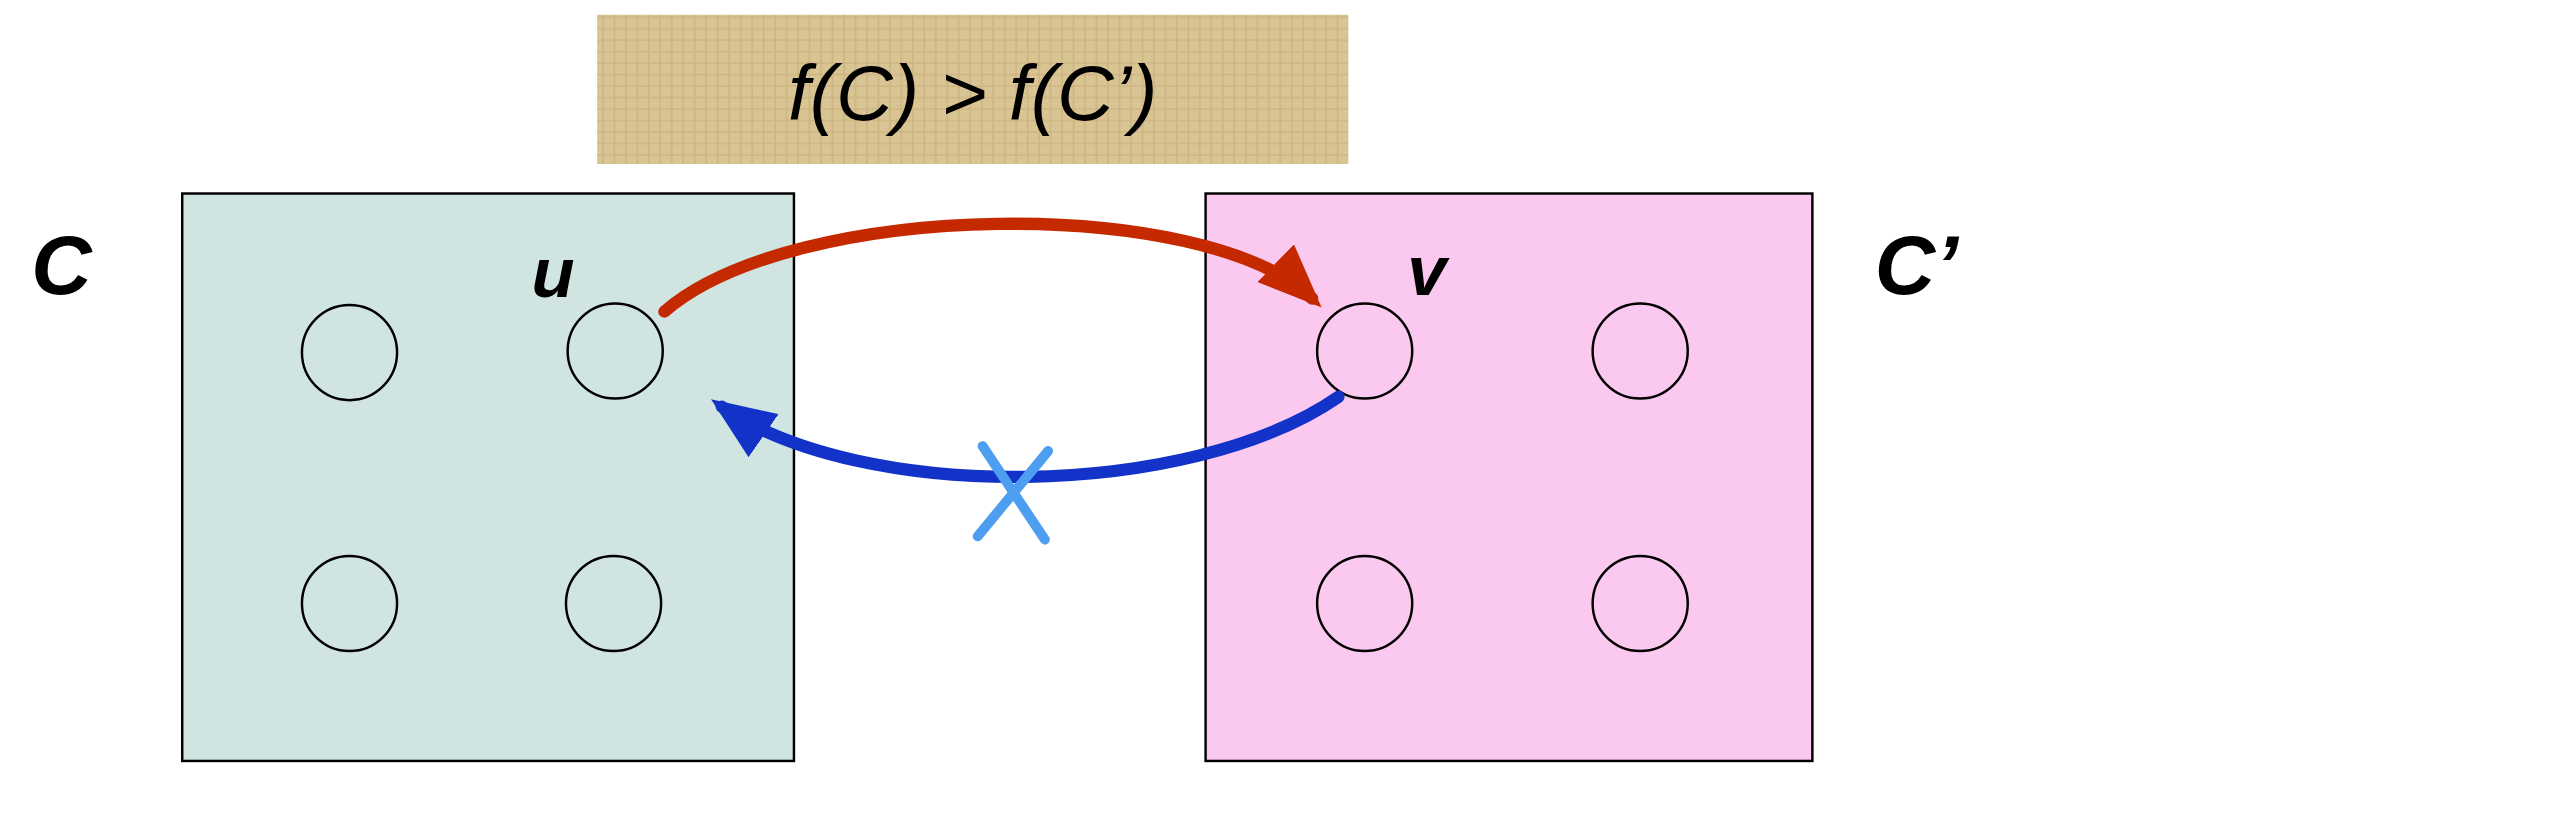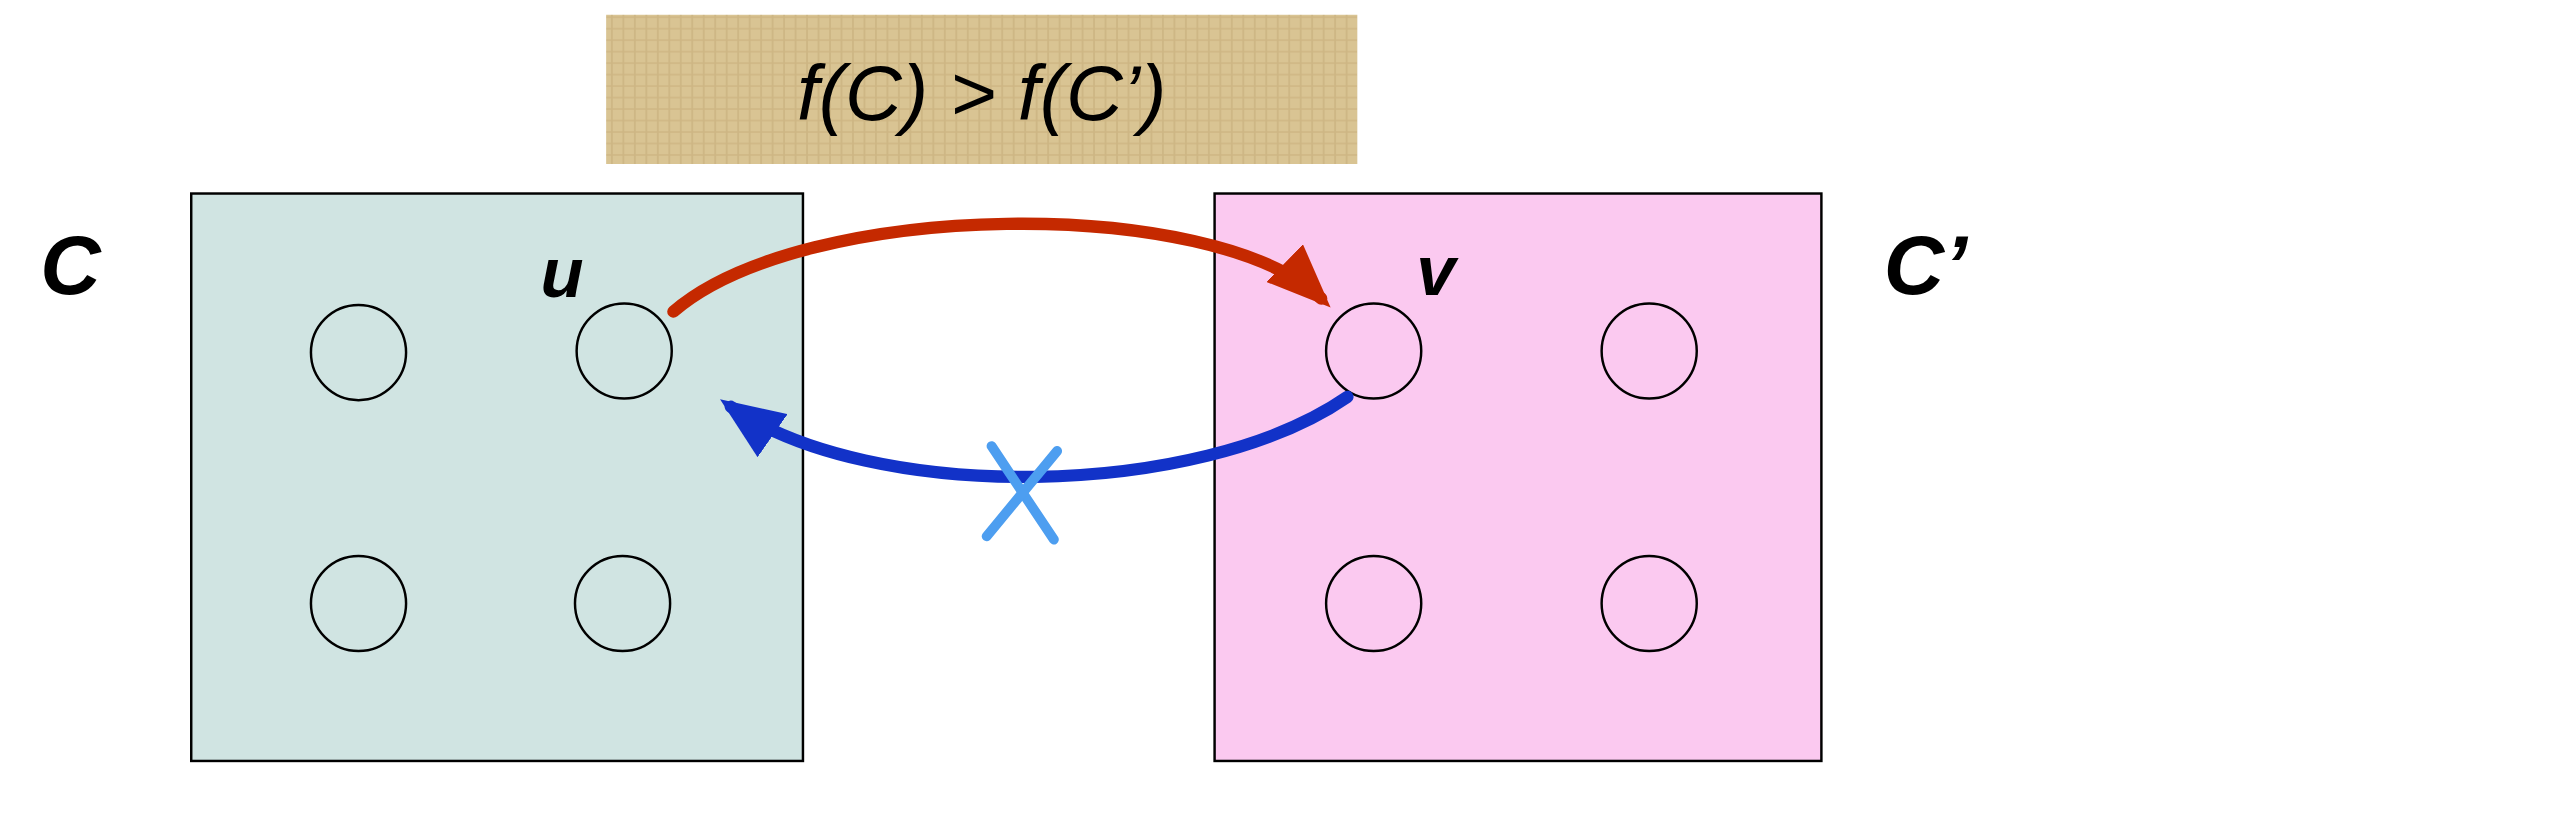--- a/index.html
+++ b/index.html
@@ -6,21 +6,20 @@
     margin: 0;
     padding: 0;
     background: #ffffff;
   }
   .stage {
     position: relative;
     width: 2336px;
     height: 820px;
     background: #ffffff;
     overflow: hidden;
-    margin-left: 9px;
   }
   svg { display: block; }
 
   .box-outline   { stroke: #000000; stroke-width: 3; }
   .node-circle   { fill: none; stroke: #000000; stroke-width: 3; }
 
   .formula-text {
     font: italic 96px "Liberation Sans", sans-serif;
     fill: #000000;
     text-anchor: middle;

